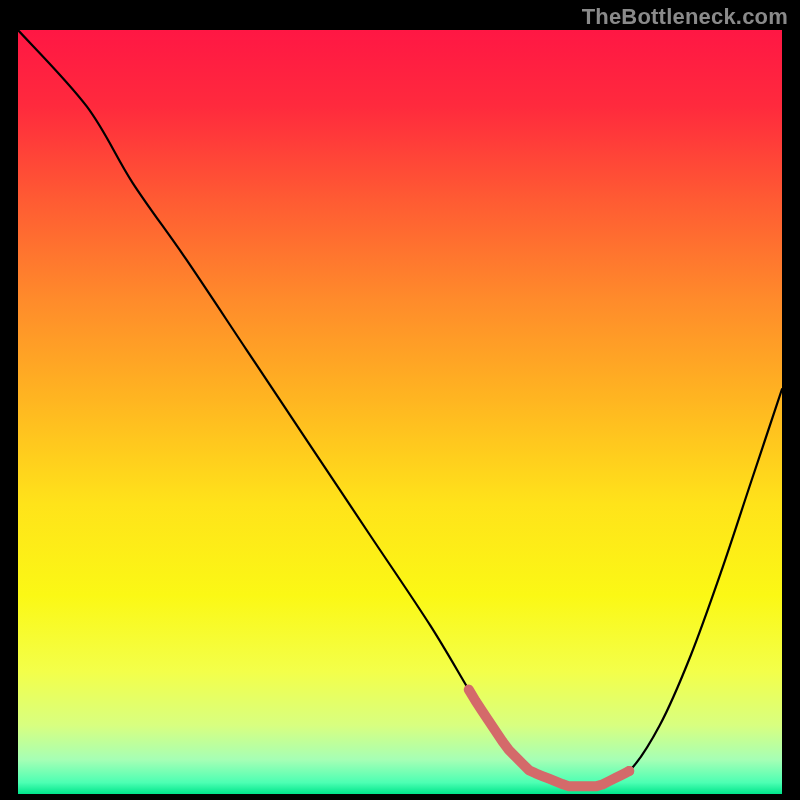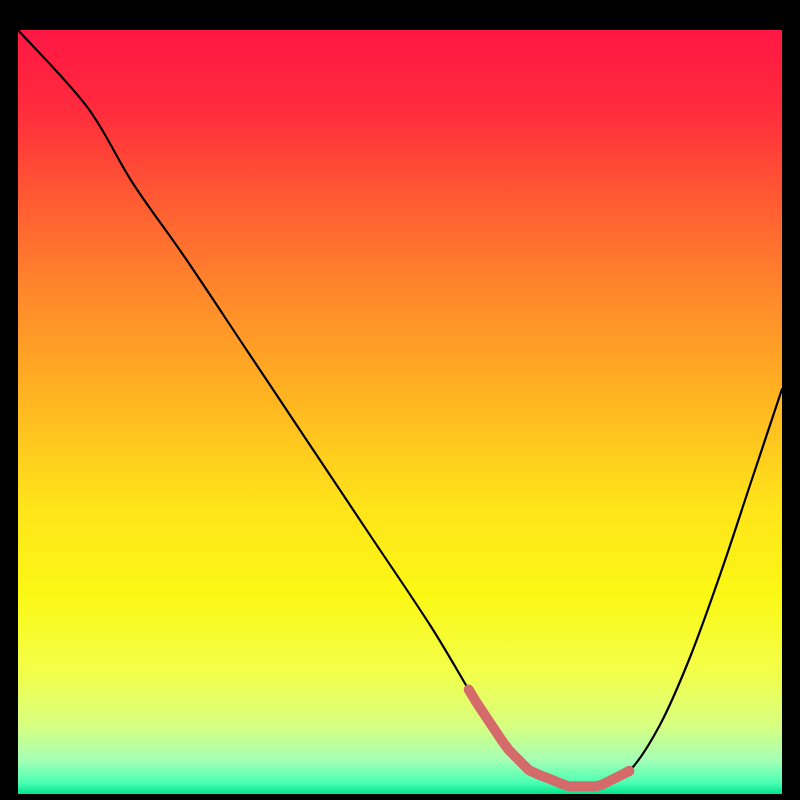--- a/index.html
+++ b/index.html
@@ -39,20 +39,21 @@
     left: 18px;
     top: 30px;
     width: 764px;
     height: 764px;
   }
 </style>
 </head>
 <body>
 
 <div class="wrap">
+  <div class="watermark">TheBottleneck.com</div>
 
   <div class="frame"></div>
 
   <svg id="chart-svg" viewBox="0 0 764 764" preserveAspectRatio="none">
     <defs>
       <linearGradient id="bg-grad" x1="0" y1="0" x2="0" y2="1">
           <stop offset="0%" stop-color="#ff1744"></stop>
           <stop offset="10%" stop-color="#ff2a3d"></stop>
           <stop offset="22%" stop-color="#ff5a33"></stop>
           <stop offset="35%" stop-color="#ff8a2b"></stop>

